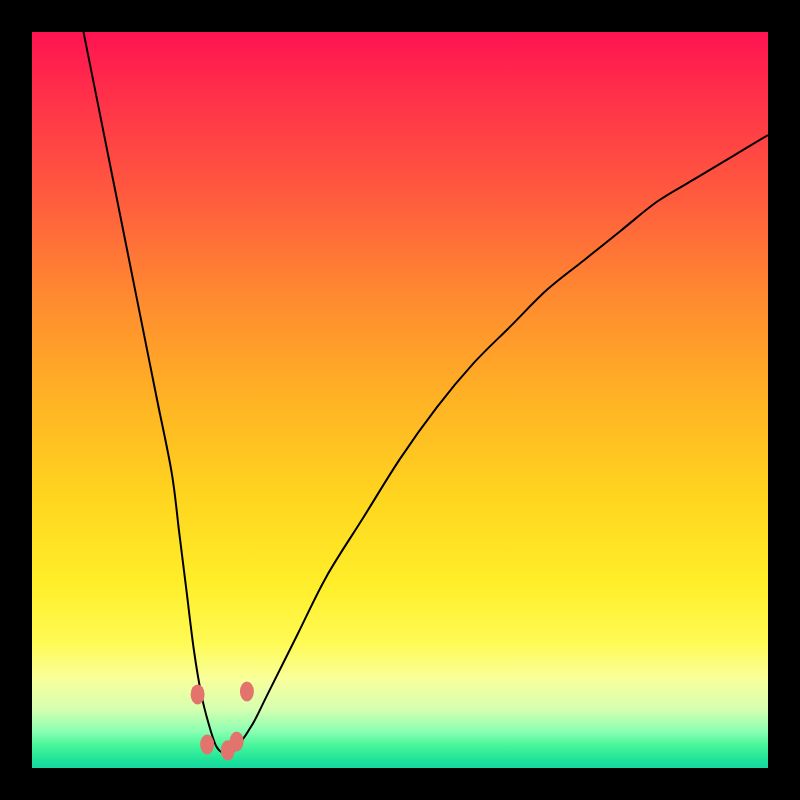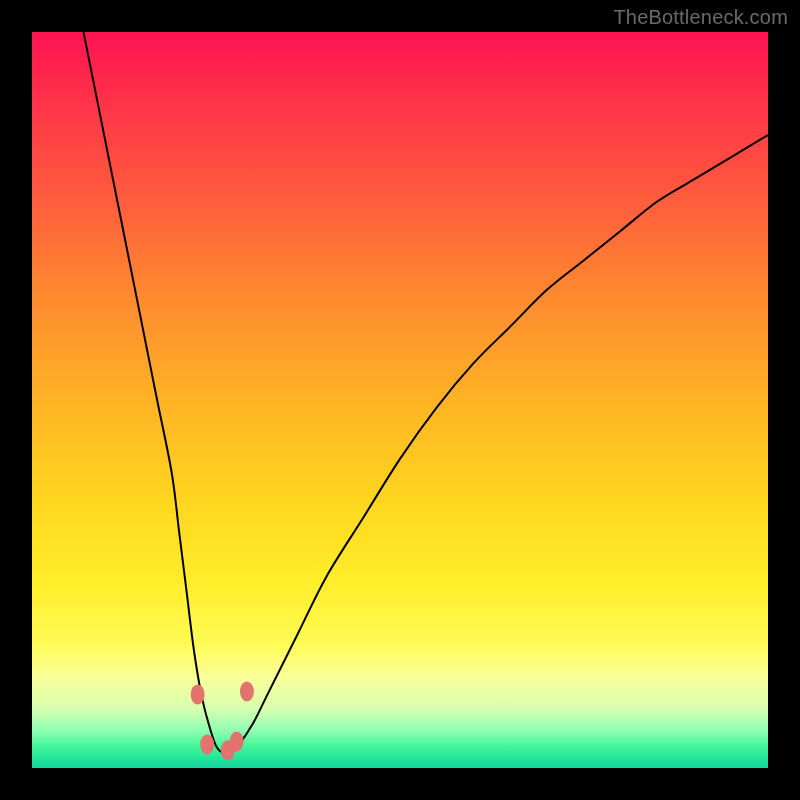--- a/index.html
+++ b/index.html
@@ -71,14 +71,13 @@
       <path id="curve-path" d="M 51.52 0 C 53.973333333333336 12.266666666666671, 61.33333333333333 49.066666666666706, 66.24 73.60000000000002 C 71.14666666666666 98.13333333333334, 76.05333333333333 122.66666666666659, 80.96 147.19999999999993 C 85.86666666666666 171.73333333333326, 90.77333333333334 196.2666666666667, 95.68 220.80000000000007 C 100.58666666666667 245.33333333333343, 105.49333333333333 269.86666666666673, 110.39999999999999 294.40000000000003 C 115.30666666666666 318.93333333333334, 120.21333333333334 343.4666666666667, 125.12 368 C 130.02666666666667 392.5333333333333, 136.16 419.52, 139.84 441.59999999999997 C 143.52 463.67999999999995, 144.74666666666667 480.85333333333335, 147.20000000000002 500.48 C 149.65333333333336 520.1066666666667, 152.10666666666668 539.7333333333333, 154.56 559.36 C 157.01333333333332 578.9866666666667, 159.46666666666664 601.0666666666667, 161.92 618.24 C 164.37333333333333 635.4133333333333, 166.82666666666665 650.1333333333333, 169.28 662.4 C 171.73333333333335 674.6666666666666, 174.18666666666667 683.2533333333333, 176.64 691.84 C 179.0933333333333 700.4266666666667, 181.54666666666665 709.0133333333333, 184 713.92 C 186.45333333333335 718.8266666666666, 188.90666666666667 720.0533333333333, 191.36 721.28 C 193.81333333333336 722.5066666666667, 196.2666666666667 722.5066666666667, 198.72000000000003 721.28 C 201.17333333333335 720.0533333333333, 202.40000000000003 718.8266666666666, 206.08 713.92 C 209.76 709.0133333333333, 215.89333333333332 700.4266666666667, 220.79999999999998 691.84 C 225.70666666666665 683.2533333333333, 228.16000000000003 677.12, 235.52 662.4 C 242.88 647.68, 255.14666666666665 623.1466666666666, 264.96 603.52 C 274.7733333333333 583.8933333333333, 283.36 564.2666666666667, 294.40000000000003 544.64 C 305.44000000000005 525.0133333333333, 318.93333333333334 505.38666666666666, 331.2 485.76 C 343.46666666666664 466.1333333333333, 355.73333333333335 445.28, 368 426.88 C 380.26666666666665 408.48, 392.53333333333336 391.3066666666667, 404.8 375.36 C 417.06666666666666 359.41333333333336, 429.3333333333333 344.6933333333333, 441.59999999999997 331.2 C 453.8666666666666 317.70666666666665, 466.1333333333334 306.6666666666667, 478.40000000000003 294.40000000000003 C 490.6666666666667 282.1333333333334, 502.9333333333333 268.64, 515.1999999999999 257.59999999999997 C 527.4666666666666 246.55999999999997, 539.7333333333333 237.97333333333336, 552 228.16000000000003 C 564.2666666666667 218.3466666666667, 576.5333333333334 208.53333333333336, 588.8000000000001 198.72000000000003 C 601.0666666666667 188.9066666666667, 613.3333333333334 177.86666666666665, 625.6 169.27999999999997 C 637.8666666666667 160.6933333333333, 650.1333333333333 154.55999999999992, 662.4 147.19999999999993 C 674.6666666666666 139.83999999999995, 686.9333333333333 132.48, 699.1999999999999 125.12 C 711.4666666666666 117.76, 729.8666666666667 106.71999999999997, 736 103.03999999999996" fill="none" stroke="#000" stroke-width="2"></path>
       <g id="marker-group">
           <ellipse cx="165.6" cy="662.4" rx="7" ry="10" fill="#e2746d"></ellipse>
           <ellipse cx="175.168" cy="712.448" rx="7" ry="10" fill="#e2746d"></ellipse>
           <ellipse cx="195.776" cy="718.336" rx="7" ry="10" fill="#e2746d"></ellipse>
           <ellipse cx="204.608" cy="709.504" rx="7" ry="10" fill="#e2746d"></ellipse>
           <ellipse cx="214.91199999999998" cy="659.456" rx="7" ry="10" fill="#e2746d"></ellipse>
         </g>
     </svg>
   </div>
-  <div class="watermark">TheBottleneck.com</div>
 </div>
 
 </body></html>

